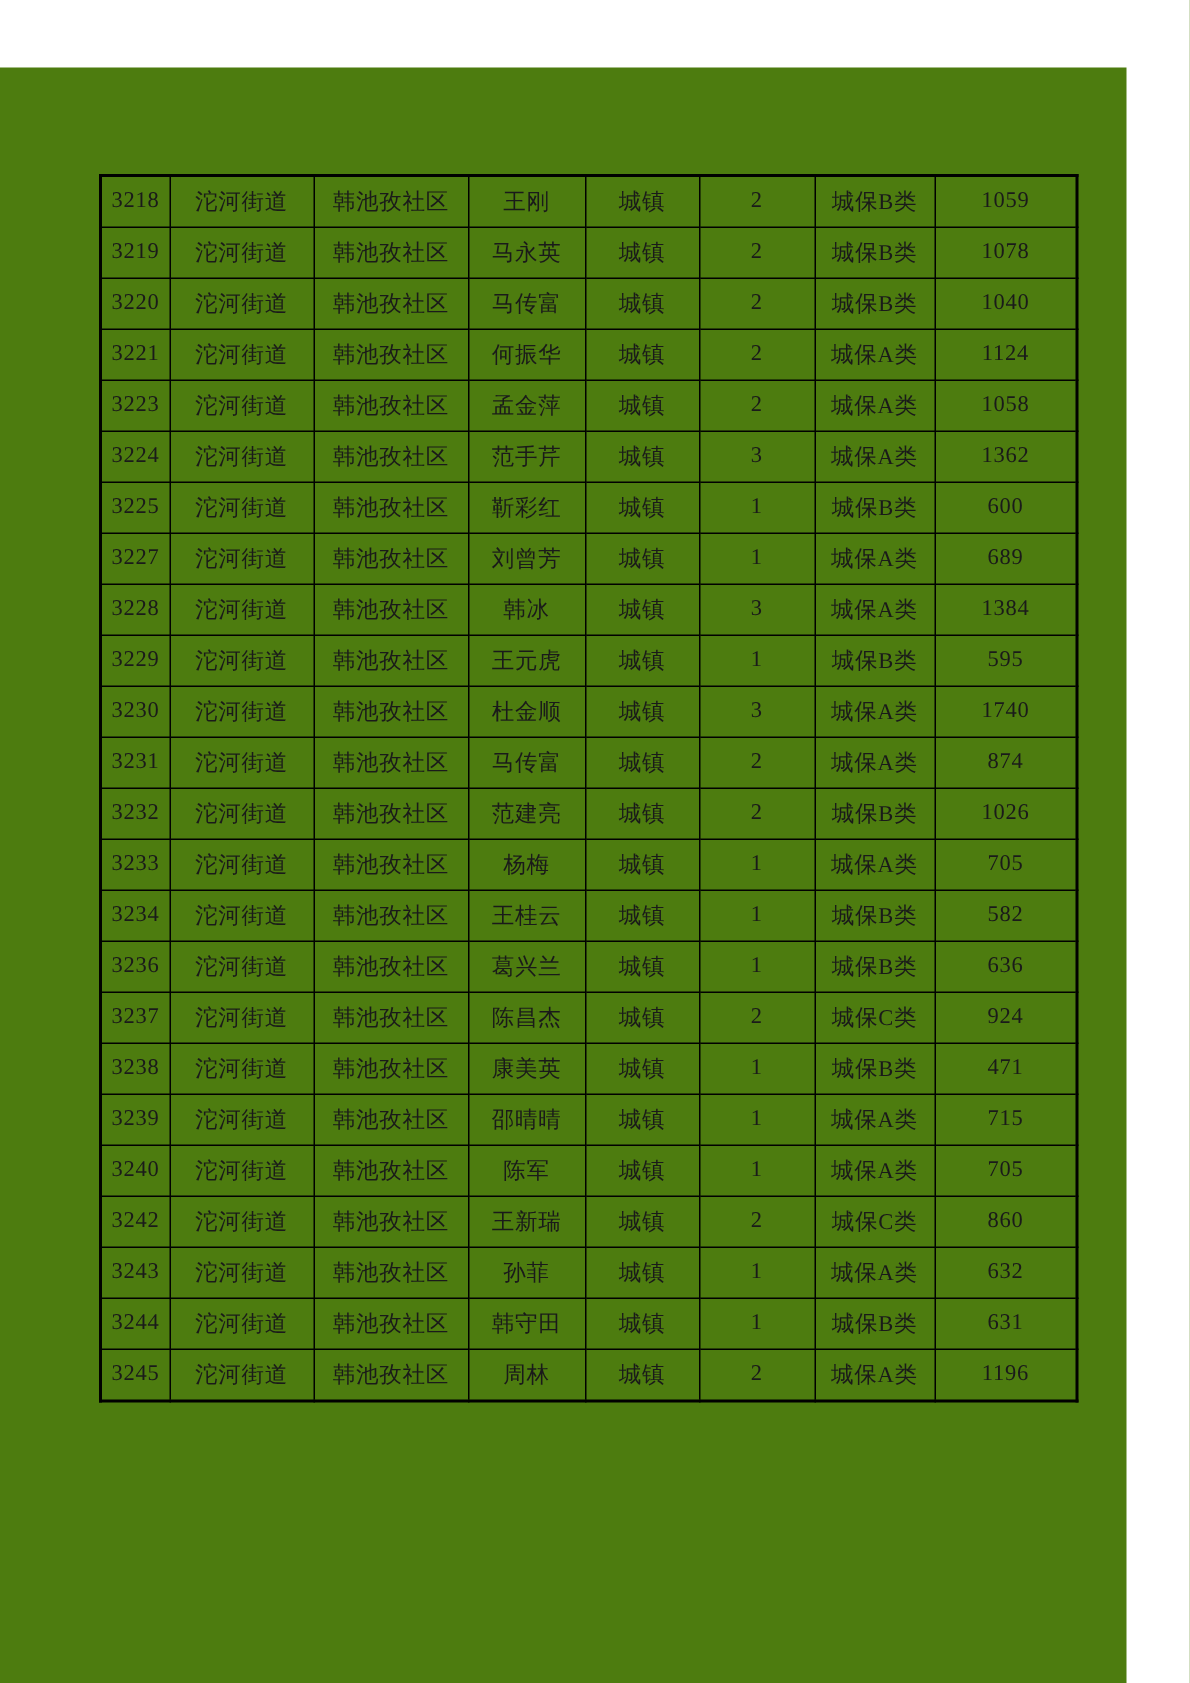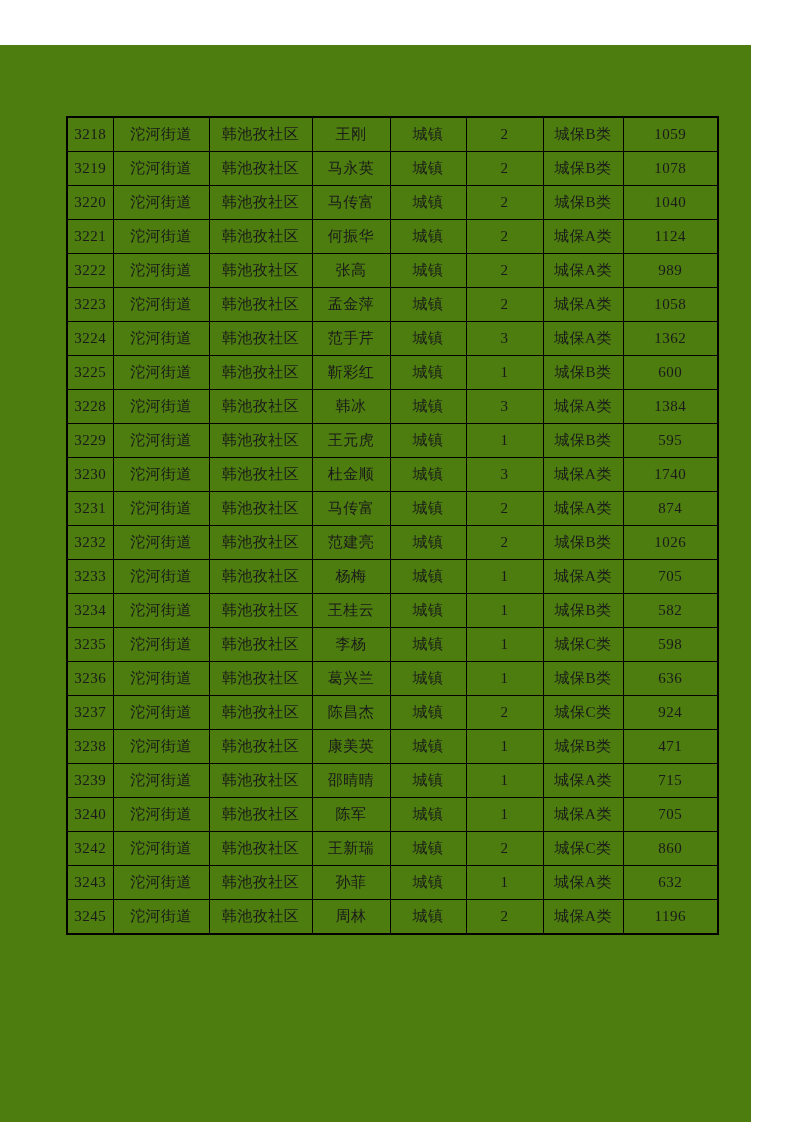--- a/index.html
+++ b/index.html
@@ -99,30 +99,20 @@
     <td>3221</td>
     <td>沱河街道</td>
     <td>韩池孜社区</td>
     <td>何振华</td>
     <td>城镇</td>
     <td>2</td>
     <td>城保A类</td>
     <td>1124</td>
   </tr>
 
-  <tr>
-    <td>3222</td>
-    <td>沱河街道</td>
-    <td>韩池孜社区</td>
-    <td>张高</td>
-    <td>城镇</td>
-    <td>2</td>
-    <td>城保A类</td>
-    <td>989</td>
-  </tr>
 
   <tr>
     <td>3223</td>
     <td>沱河街道</td>
     <td>韩池孜社区</td>
     <td>孟金萍</td>
     <td>城镇</td>
     <td>2</td>
     <td>城保A类</td>
     <td>1058</td>
@@ -144,20 +134,30 @@
     <td>沱河街道</td>
     <td>韩池孜社区</td>
     <td>靳彩红</td>
     <td>城镇</td>
     <td>1</td>
     <td>城保B类</td>
     <td>600</td>
   </tr>
 
 
+  <tr>
+    <td>3227</td>
+    <td>沱河街道</td>
+    <td>韩池孜社区</td>
+    <td>刘曾芳</td>
+    <td>城镇</td>
+    <td>1</td>
+    <td>城保A类</td>
+    <td>689</td>
+  </tr>
 
   <tr>
     <td>3228</td>
     <td>沱河街道</td>
     <td>韩池孜社区</td>
     <td>韩冰</td>
     <td>城镇</td>
     <td>3</td>
     <td>城保A类</td>
     <td>1384</td>
@@ -222,30 +222,20 @@
     <td>3234</td>
     <td>沱河街道</td>
     <td>韩池孜社区</td>
     <td>王桂云</td>
     <td>城镇</td>
     <td>1</td>
     <td>城保B类</td>
     <td>582</td>
   </tr>
 
-  <tr>
-    <td>3235</td>
-    <td>沱河街道</td>
-    <td>韩池孜社区</td>
-    <td>李杨</td>
-    <td>城镇</td>
-    <td>1</td>
-    <td>城保C类</td>
-    <td>598</td>
-  </tr>
 
   <tr>
     <td>3236</td>
     <td>沱河街道</td>
     <td>韩池孜社区</td>
     <td>葛兴兰</td>
     <td>城镇</td>
     <td>1</td>
     <td>城保B类</td>
     <td>636</td>
@@ -311,20 +301,30 @@
     <td>3243</td>
     <td>沱河街道</td>
     <td>韩池孜社区</td>
     <td>孙菲</td>
     <td>城镇</td>
     <td>1</td>
     <td>城保A类</td>
     <td>632</td>
   </tr>
 
+  <tr>
+    <td>3244</td>
+    <td>沱河街道</td>
+    <td>韩池孜社区</td>
+    <td>韩守田</td>
+    <td>城镇</td>
+    <td>1</td>
+    <td>城保B类</td>
+    <td>631</td>
+  </tr>
 
   <tr>
     <td>3245</td>
     <td>沱河街道</td>
     <td>韩池孜社区</td>
     <td>周林</td>
     <td>城镇</td>
     <td>2</td>
     <td>城保A类</td>
     <td>1196</td>

